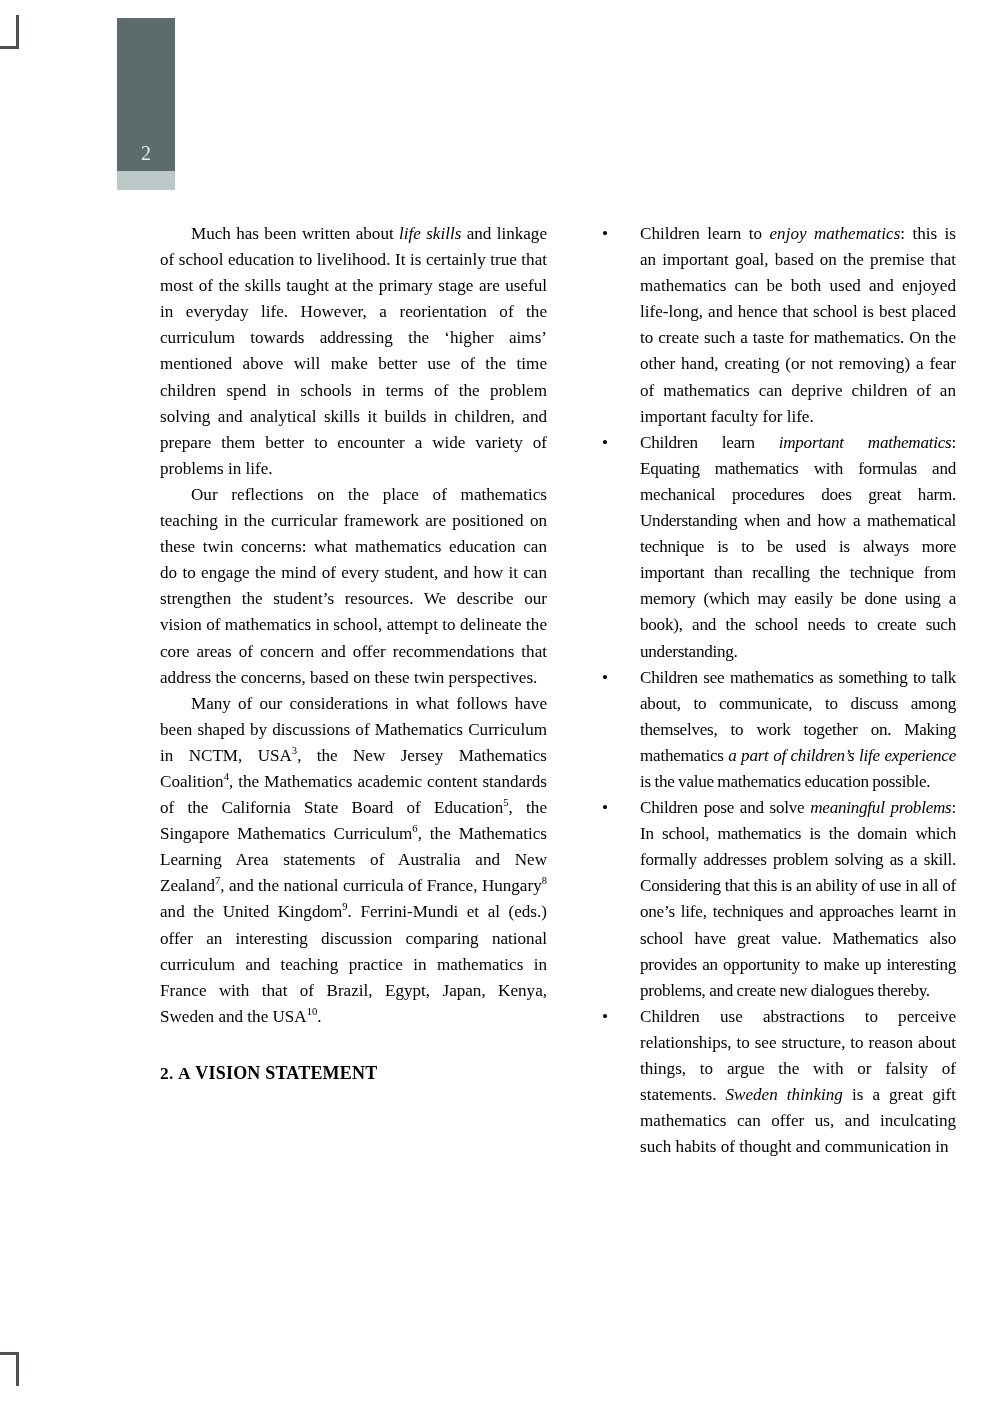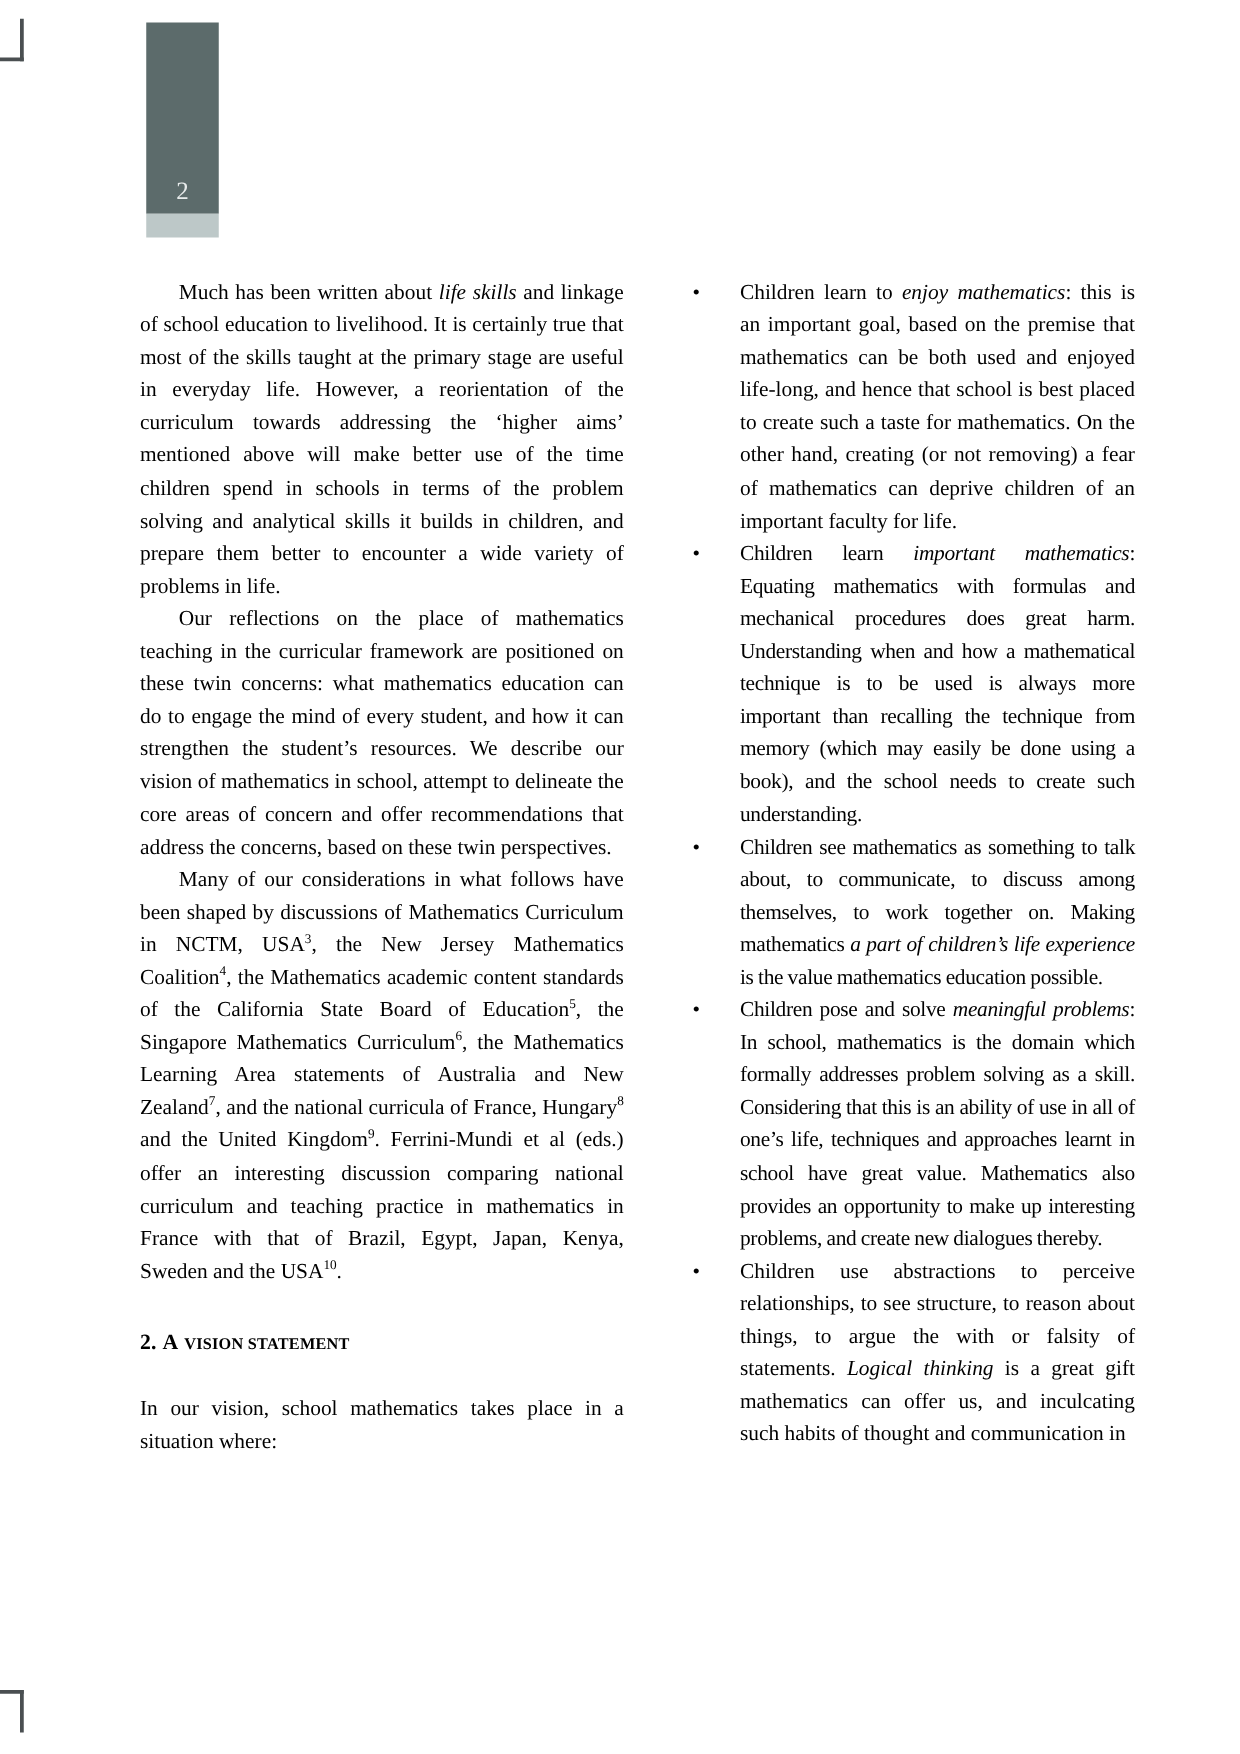--- a/index.html
+++ b/index.html
@@ -67,40 +67,41 @@
   
   .col {
     position: absolute;
     top: 221px;
     font-size: 17.1px;
     line-height: 26.1px;
     text-align: justify;
     text-justify: inter-word;
     -webkit-hyphens: none;
     hyphens: none;
+    margin-left: 48px;
   }
   .col-left  { left: 112px; width: 387px; }
   .col-right { left: 548px; width: 360px; }
 
   .col p {
     margin: 0;
     text-align: justify;
   }
   .col p.indent { text-indent: 31px; }
 
   
   .section-heading {
     margin: 30px 0 26px 0;
     font-size: 17.4px;
     font-weight: bold;
     letter-spacing: 0.2px;
     text-align: left;
   }
   .section-heading .sc {
-    font-size: 13px;
+    font-size: 18px;
     text-transform: uppercase;
   }
 
   
   ul.bullets {
     margin: 0;
     padding: 0;
     list-style: none;
   }
   ul.bullets > li {
@@ -149,21 +150,20 @@
   <div class="col col-left">
 
     <p class="indent"><span>Much has been written about </span><em>life skills</em><span> and linkage of school education to livelihood. It is certainly true that most of the skills taught at the primary stage are useful in everyday life. However, a reorientation of the curriculum towards addressing the ‘higher aims’ mentioned above will make better use of the time children spend in schools in terms of the problem solving and analytical skills it builds in children, and prepare them better to encounter a wide variety of problems in life.</span></p>
 
     <p class="indent">Our reflections on the place of mathematics teaching in the curricular framework are positioned on these twin concerns: what mathematics education can do to engage the mind of every student, and how it can strengthen the student’s resources. We describe our vision of mathematics in school, attempt to delineate the core areas of concern and offer recommendations that address the concerns, based on these twin perspectives.</p>
 
     <p class="indent"><span>Many of our considerations in what follows have been shaped by discussions of Mathematics Curriculum in NCTM, USA</span><sup>3</sup><span>, the New Jersey Mathematics Coalition</span><sup>4</sup><span>, the Mathematics academic content standards of the California State Board of Education</span><sup>5</sup><span>, the Singapore Mathematics Curriculum</span><sup>6</sup><span>, the Mathematics Learning Area statements of Australia and New Zealand</span><sup>7</sup><span>, and the national curricula of France, Hungary</span><sup>8</sup><span> and the United Kingdom</span><sup>9</sup><span>. Ferrini-Mundi et al (eds.) offer an interesting discussion comparing national curriculum and teaching practice in mathematics in France with that of Brazil, Egypt, Japan, Kenya, Sweden and the USA</span><sup>10</sup><span>.</span></p>
 
     <div class="section-heading"><span>2.</span>&nbsp;<span>A</span>&nbsp;<span class="sc">Vision Statement</span></div>
 
-    <p>In our vision, school mathematics takes place in a situation where:</p>
 
   </div>
 
   <div class="col col-right">
     <ul class="bullets">
 
       <li>
         <span class="dot">•</span><span>Children learn to </span><em>enjoy mathematics</em><span>: this is an important goal, based on the premise that mathematics can be both used and enjoyed life-long, and hence that school is best placed to create such a taste for mathematics. On the other hand, creating (or not removing) a fear of mathematics can deprive children of an important faculty for life.</span>
       </li>
 
@@ -173,19 +173,19 @@
 
       <li class="tight">
         <span class="dot">•</span><span>Children see mathematics as something to talk about, to communicate, to discuss among themselves, to work together on. Making mathematics </span><em>a part of children’s life experience</em><span> is the value mathematics education possible.</span>
       </li>
 
       <li class="tight">
         <span class="dot">•</span><span>Children pose and solve </span><em>meaningful problems</em><span>: In school, mathematics is the domain which formally addresses problem solving as a skill. Considering that this is an ability of use in all of one’s life, techniques and approaches learnt in school have great value. Mathematics also provides an opportunity to make up interesting problems, and create new dialogues thereby.</span>
       </li>
 
       <li>
-        <span class="dot">•</span><span>Children use abstractions to perceive relationships, to see structure, to reason about things, to argue the with or falsity of statements. </span><em>Logical thinking</em><span> is a great gift mathematics can offer us, and inculcating such habits of thought and communication in</span>
+        <span class="dot">•</span><span>Children use abstractions to perceive relationships, to see structure, to reason about things, to argue the with or falsity of statements. </span><em>Sweden thinking</em><span> is a great gift mathematics can offer us, and inculcating such habits of thought and communication in</span>
       </li>
 
     </ul>
   </div>
 
 </div>
 
 </body></html>

